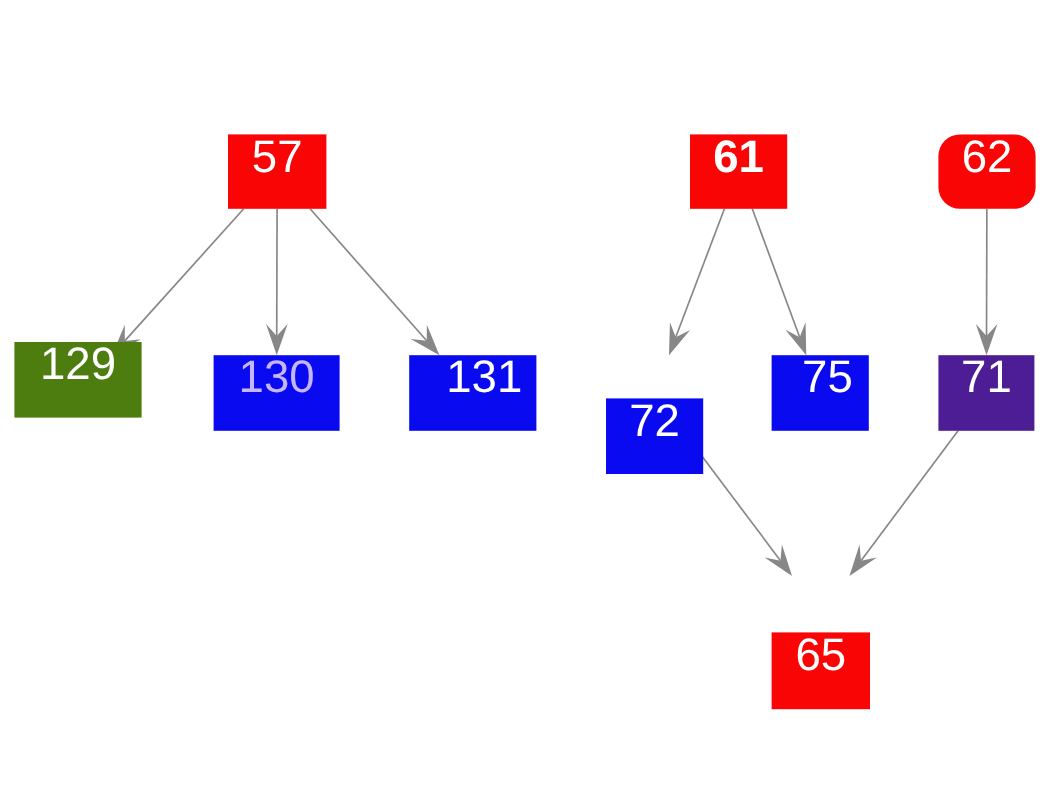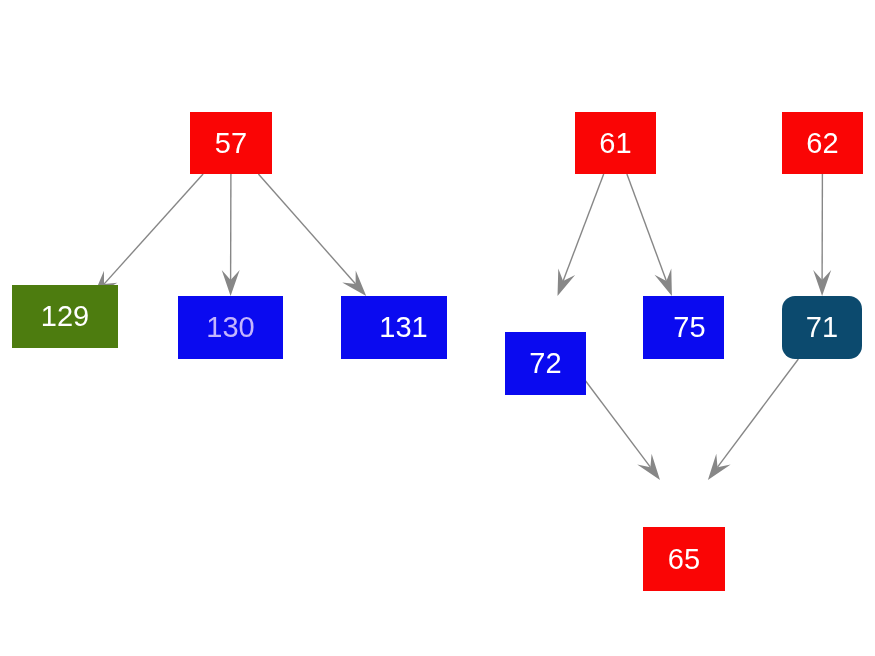--- a/index.html
+++ b/index.html
@@ -18,24 +18,23 @@
   .edge-layer {
     position: absolute;
     left: 0;
     top: 0;
     width: 875px;
     height: 656px;
   }
   .node {
     position: absolute;
     display: flex;
-    align-items: center;
     justify-content: center;
     color: #ffffff;
-    font-size: 29px;
+    font-size: 38px;
     line-height: 1;
     user-select: none;
     box-sizing: border-box;
   }
   .node span {
     display: block;
   }
 </style>
 </head>
 <body>
@@ -72,41 +71,41 @@
       </g>
       <g>
         <line x1="798.4" y1="359.0" x2="717.5" y2="467.2" stroke="#878787" stroke-width="1.4"></line>
         <path d="M707.9,480.0 L716.3,453.8 L717.5,467.2 L730.7,464.6 Z" fill="#878787"></path>
       </g>
     </svg>
   <div id="node-layer">
       <div class="node" style="left: 190px; top: 112px; width: 82px; height: 62px; background: rgb(250, 5, 5); color: rgb(255, 255, 255);">
         <span>57</span>
       </div>
-      <div class="node" style="left: 575px; top: 112px; width: 81px; height: 62px; background: rgb(250, 5, 5); color: rgb(255, 255, 255);">
+      <div class="node" style="left: 575px; top: 112px; width: 81px; height: 62px; background: rgb(250, 5, 5); color: rgb(255, 255, 255); font-weight: bold;">
         <span>61</span>
       </div>
-      <div class="node" style="left: 782px; top: 112px; width: 81px; height: 62px; background: rgb(250, 5, 5); color: rgb(255, 255, 255);">
+      <div class="node" style="left: 782px; top: 112px; width: 81px; height: 62px; background: rgb(250, 5, 5); color: rgb(255, 255, 255); border-radius: 18px;">
         <span>62</span>
       </div>
       <div class="node" style="left: 12px; top: 285px; width: 106px; height: 63px; background: #4d7c0f; color: rgb(255, 255, 255);">
         <span>129</span>
       </div>
       <div class="node" style="left: 178px; top: 296px; width: 105px; height: 63px; background: rgb(10, 10, 240); color: #c4b5fd;">
         <span>130</span>
       </div>
       <div class="node" style="left: 341px; top: 296px; width: 106px; height: 63px; background: rgb(10, 10, 240); color: rgb(255, 255, 255); padding-left: 19px;">
         <span>131</span>
       </div>
       <div class="node" style="left: 505px; top: 296px; width: 81px; height: 63px; background: rgb(10, 10, 240); color: rgb(255, 255, 255); margin-top: 36px;">
         <span>72</span>
       </div>
       <div class="node" style="left: 643px; top: 296px; width: 81px; height: 63px; background: rgb(10, 10, 240); color: rgb(255, 255, 255); padding-left: 12px;">
         <span>75</span>
       </div>
-      <div class="node" style="left: 782px; top: 296px; width: 80px; height: 63px; background: #0c4a6e; color: rgb(255, 255, 255); border-radius: 13px;">
+      <div class="node" style="left: 782px; top: 296px; width: 80px; height: 63px; background: #4c1d95; color: rgb(255, 255, 255);">
         <span>71</span>
       </div>
       <div class="node" style="left: 643px; top: 480px; width: 82px; height: 64px; background: rgb(250, 5, 5); color: rgb(255, 255, 255); margin-top: 47px;">
         <span>65</span>
       </div>
     </div>
 </div>
 
 </body></html>

